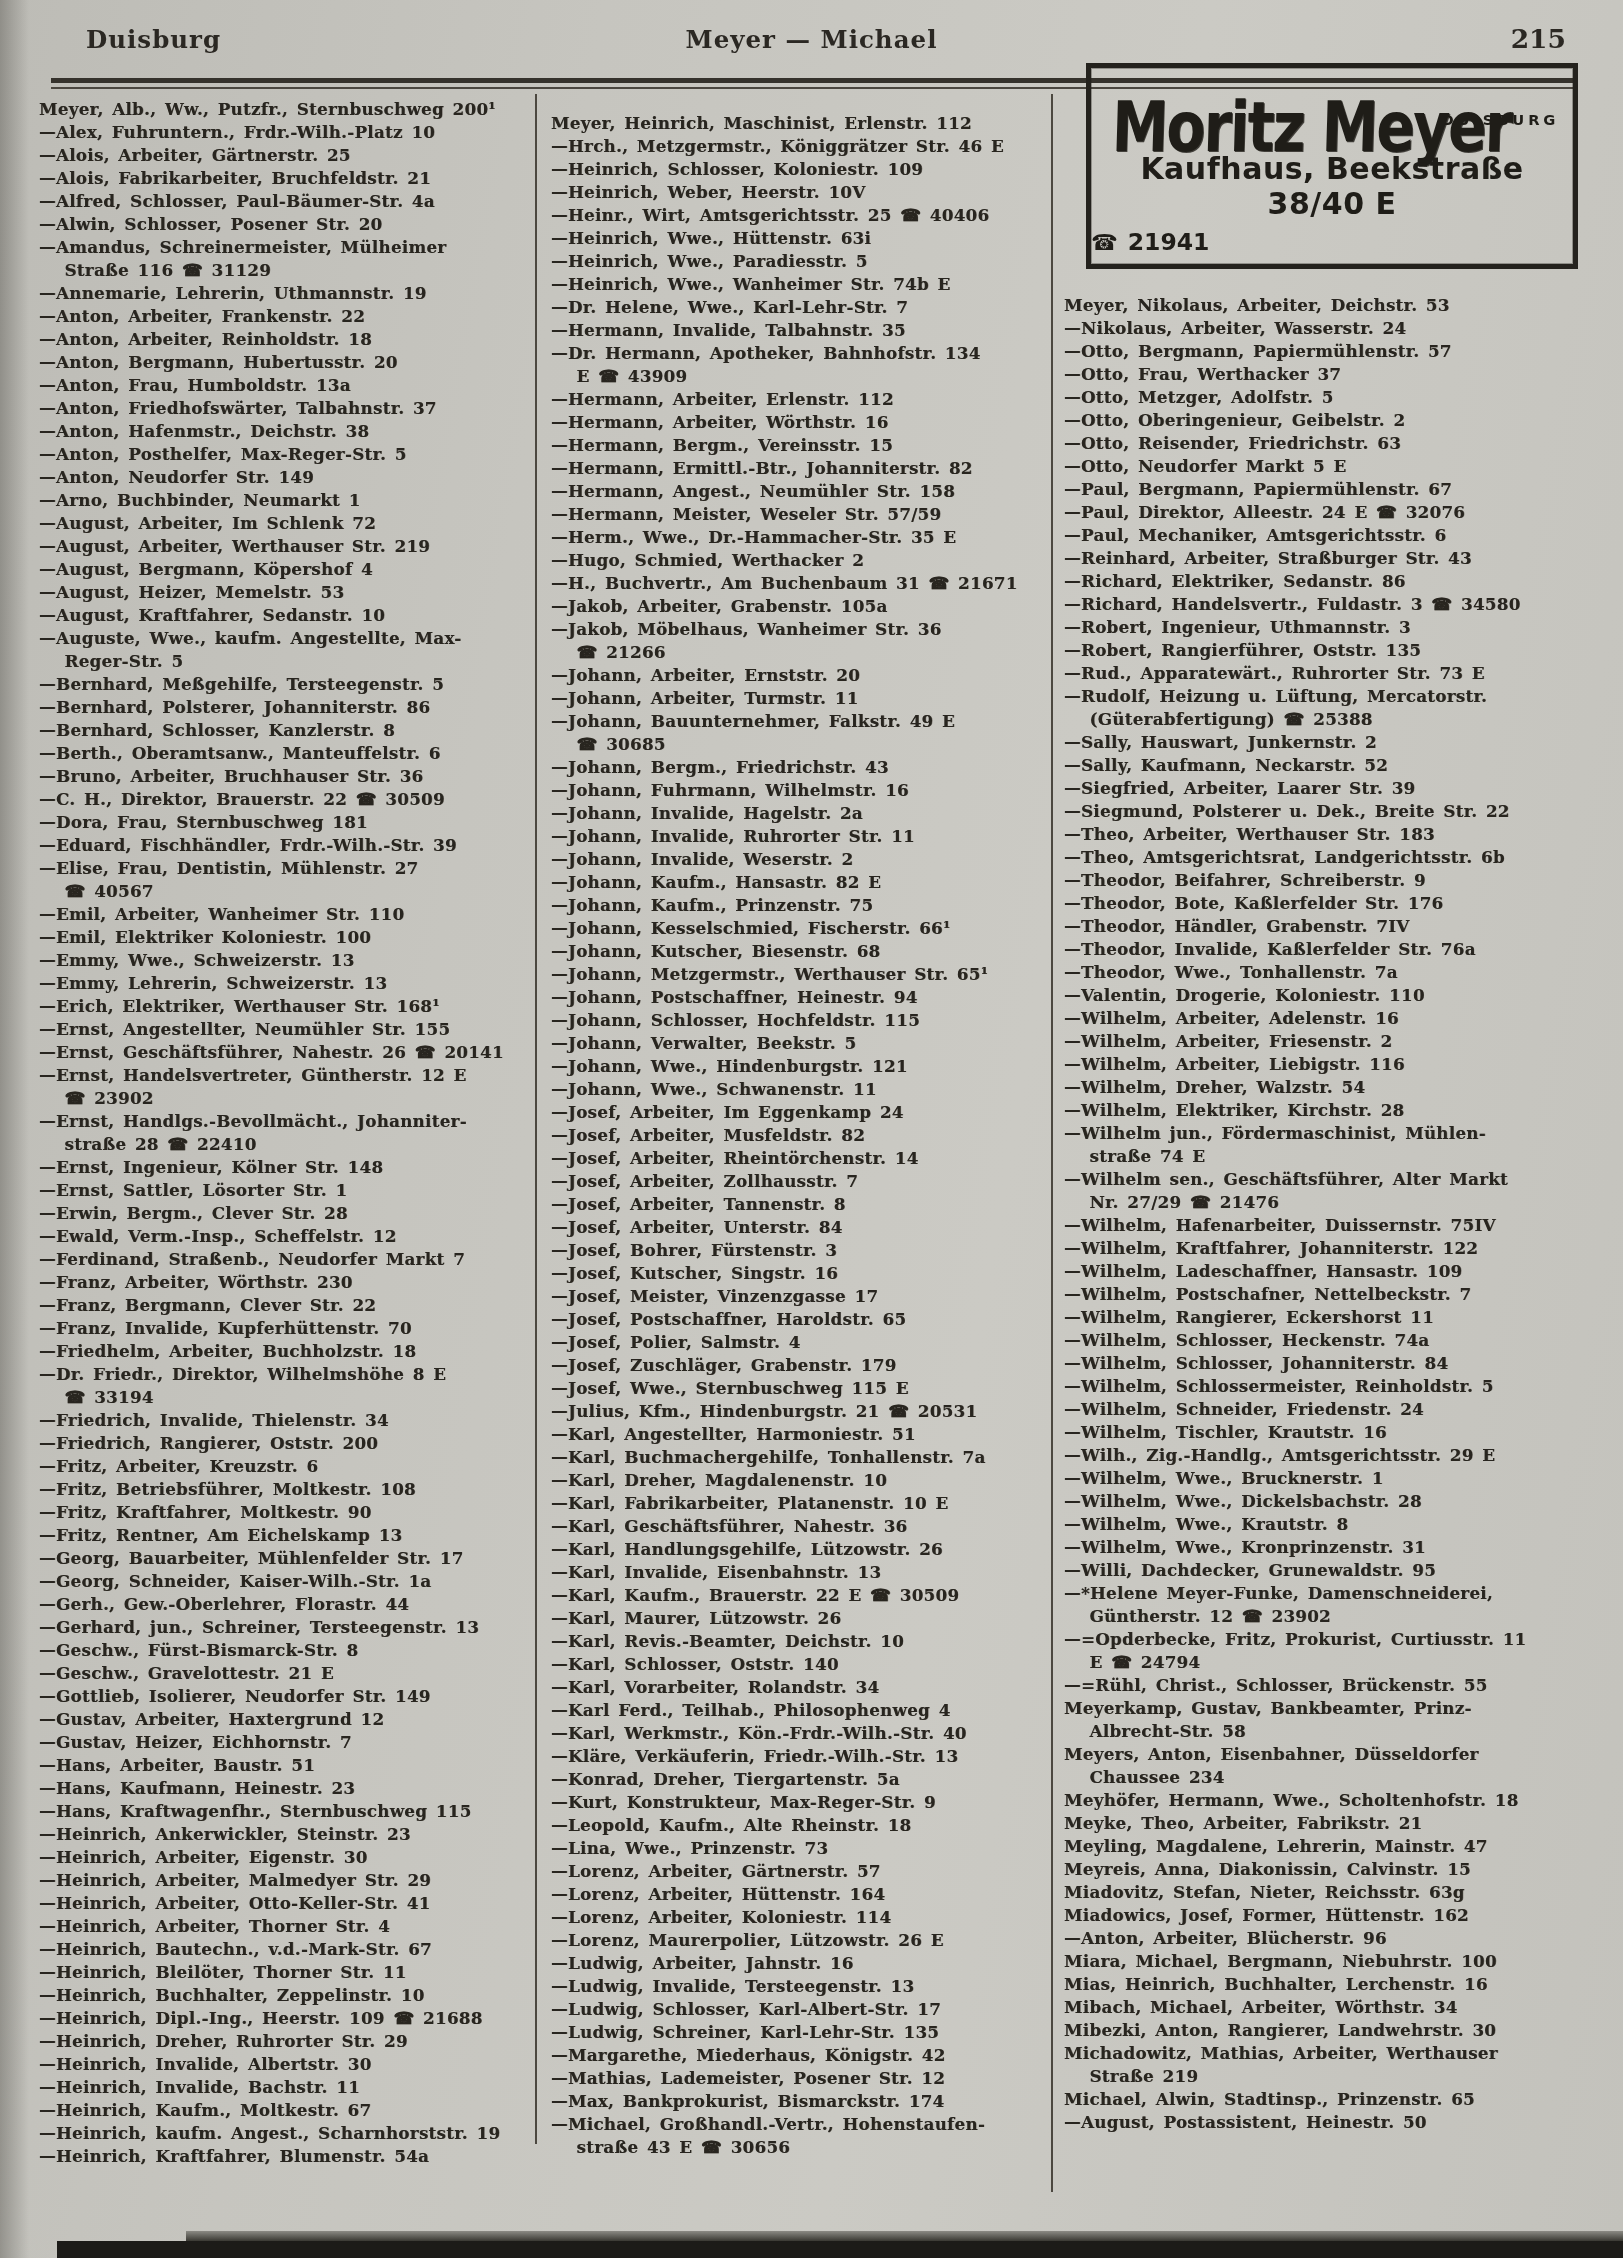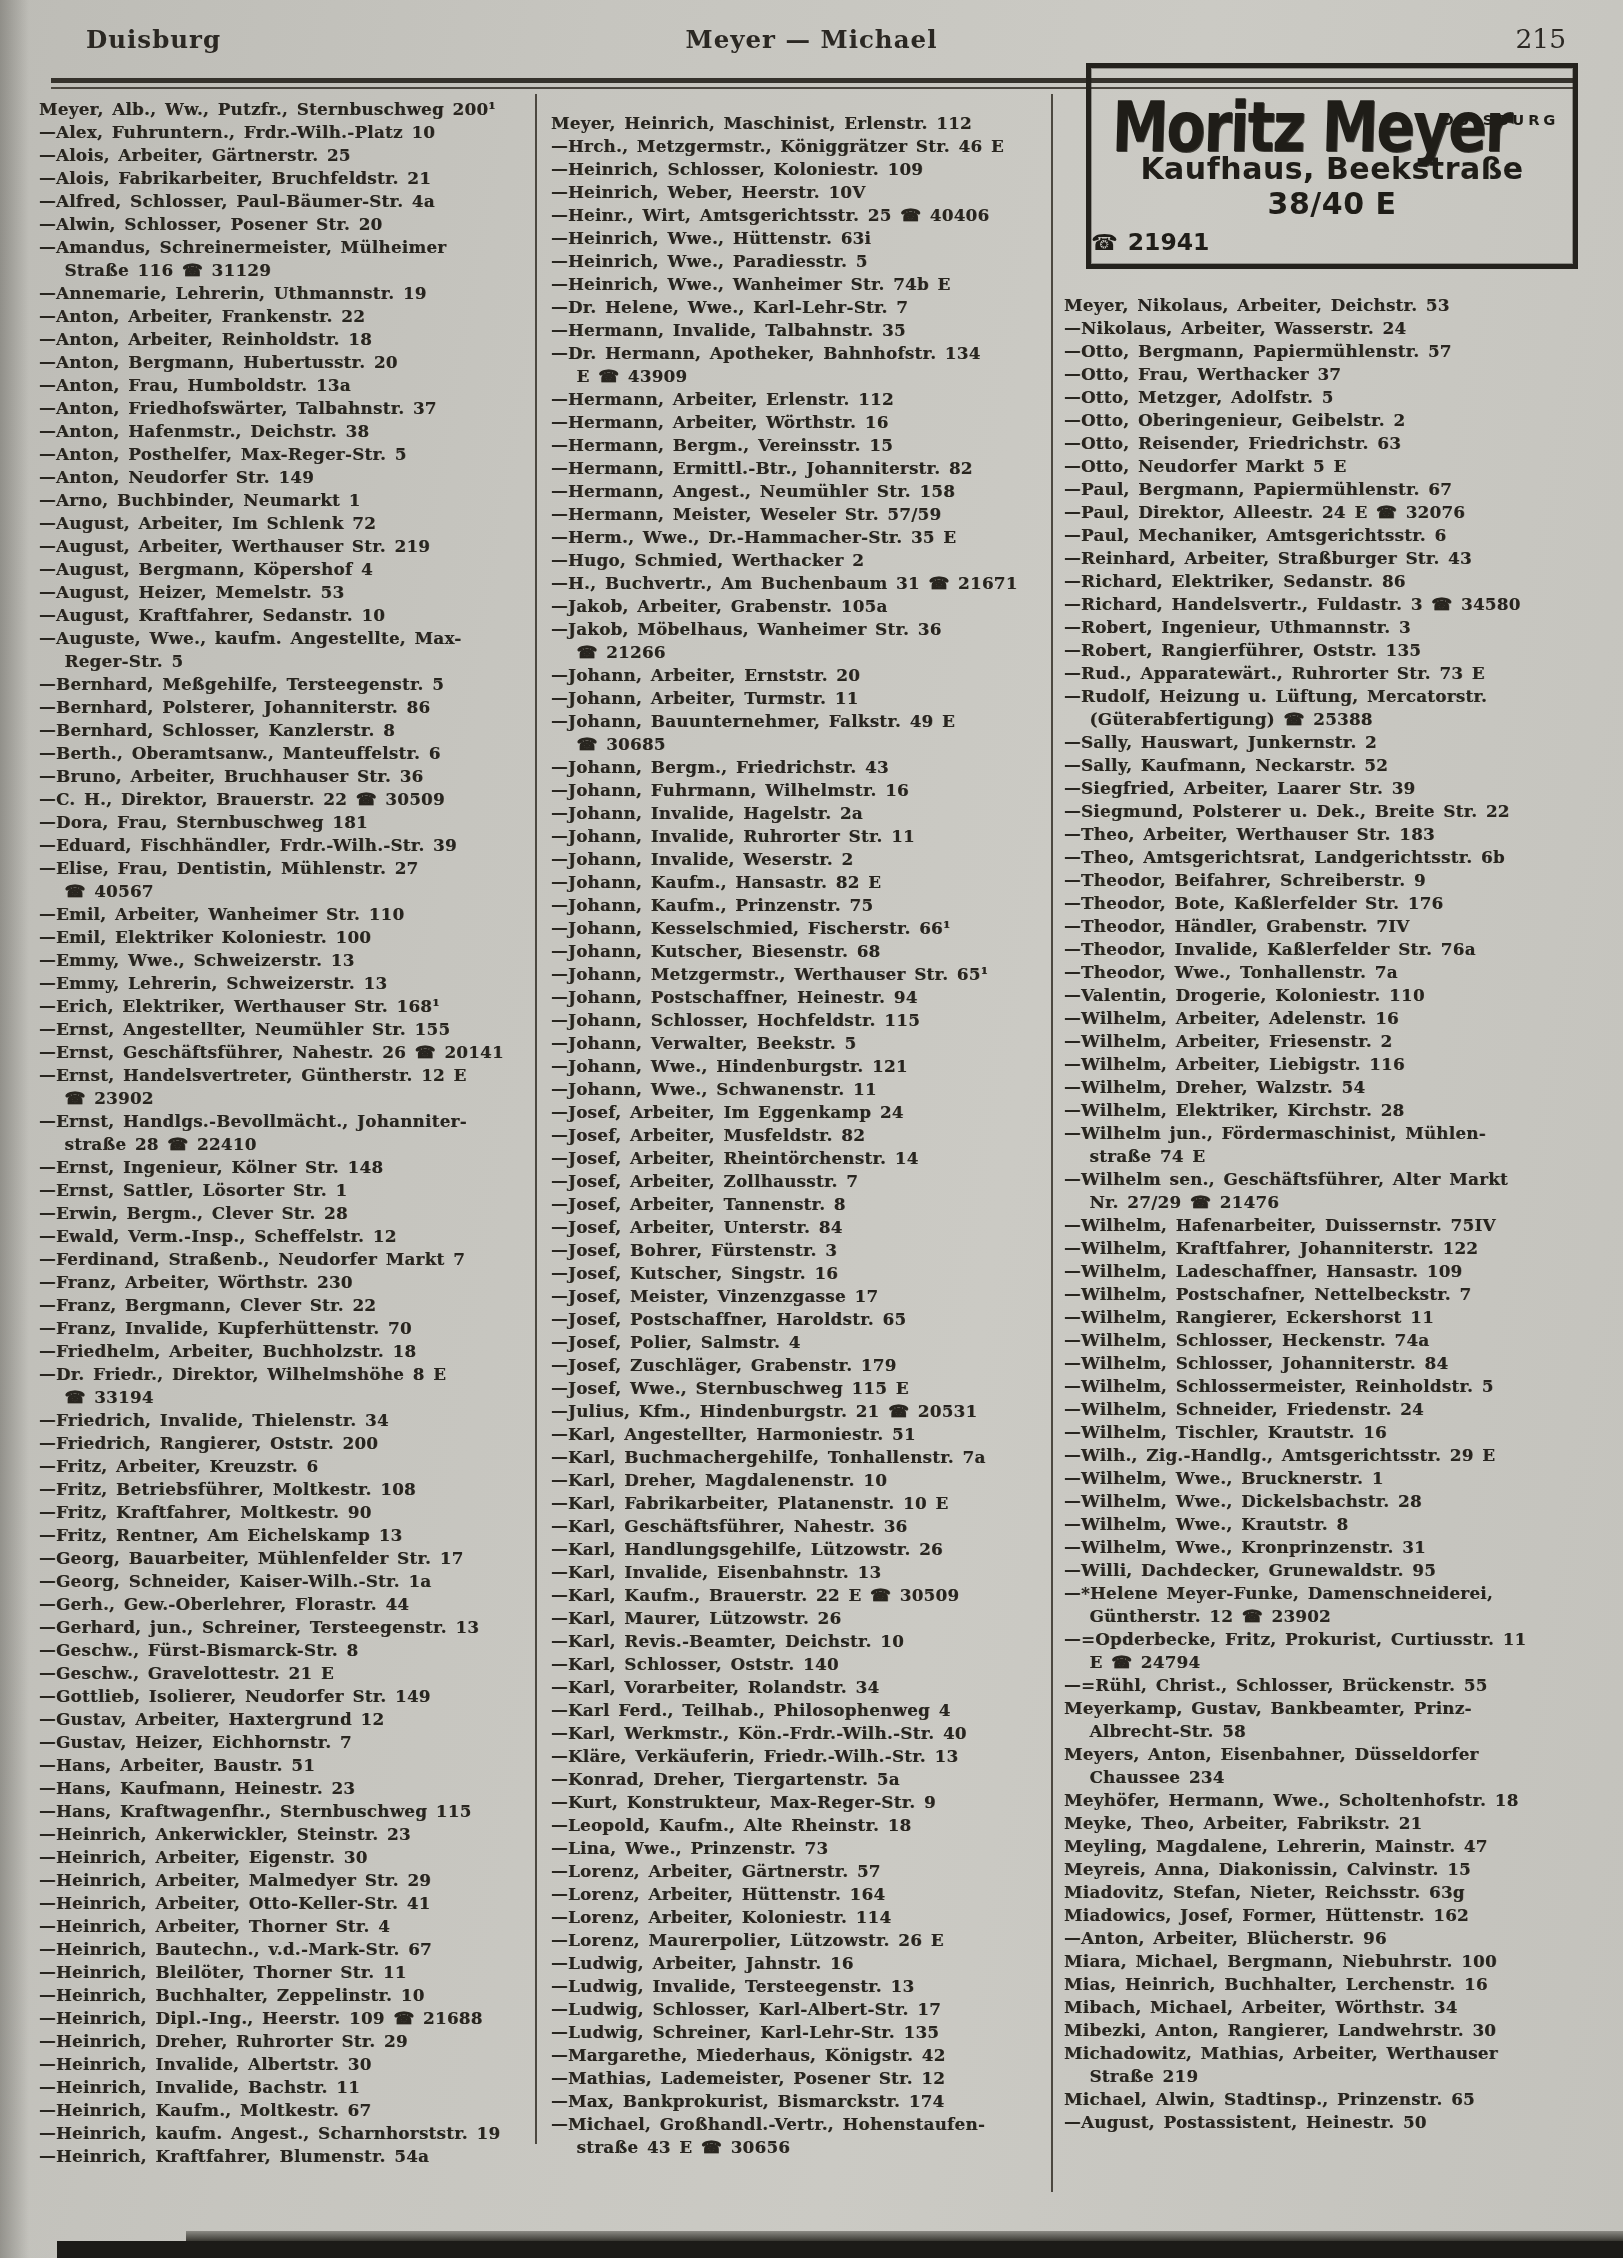--- a/index.html
+++ b/index.html
@@ -29,21 +29,21 @@
   .hdr-place {
     position: absolute; left: 86px; top: 5.9px;
     font-size: 24.5px; font-weight: bold; letter-spacing: 1px;
   }
   .hdr-range {
     position: absolute; left: 0; top: 5.9px; width: 100%;
     text-align: center; font-size: 24.5px; font-weight: bold; letter-spacing: 1px;
   }
   .hdr-num {
     position: absolute; right: 57px; top: 3.9px;
-    font-size: 26.5px; font-weight: normal;
+    font-size: 26.5px; font-weight: bold;
   }
   .rule-thick {
     position: absolute; left: 51px; right: 47px; top: 78px; height: 4.9px;
     background: #35322c;
   }
   .rule-thin {
     position: absolute; left: 51px; right: 47px; top: 87px; height: 2px;
     background: #4a463f;
   }
   

